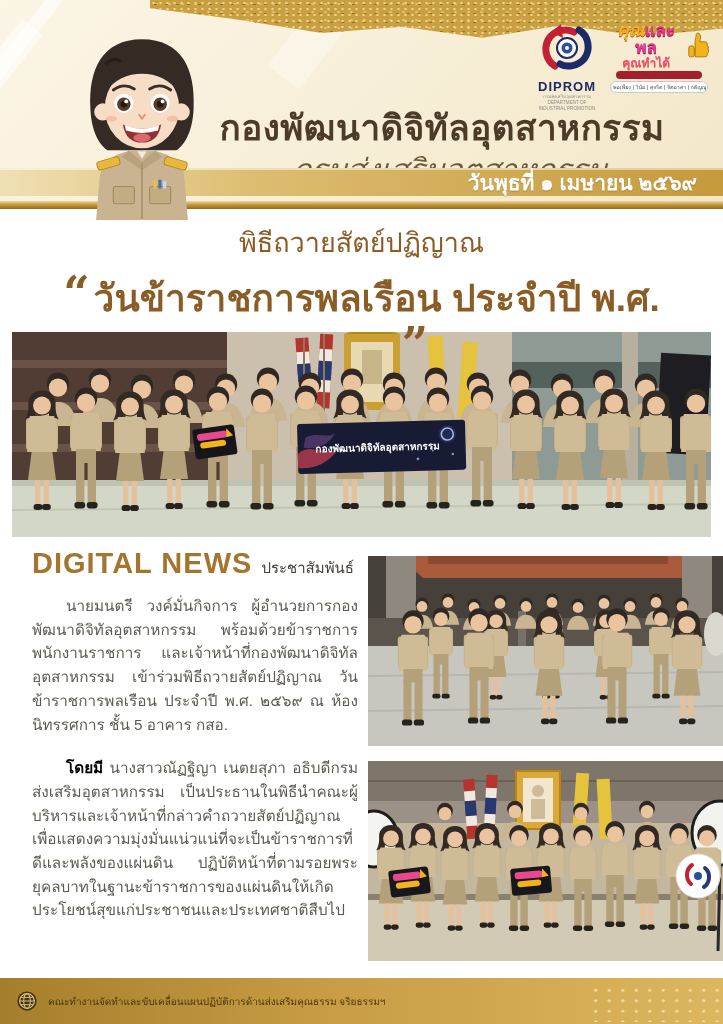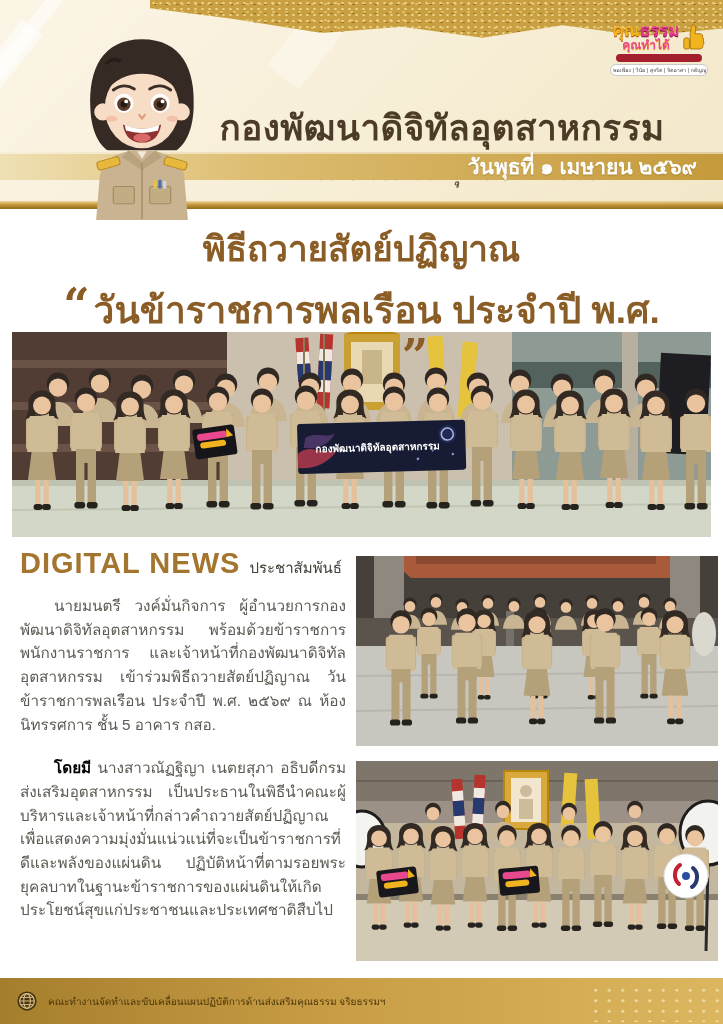--- a/index.html
+++ b/index.html
@@ -30,61 +30,61 @@
   .org-title {
     position:absolute; left:168px; top:100px; width:548px; text-align:center;
     font-size:35px; font-weight:bold; color:#4c3b27; letter-spacing:.5px;
   }
   .org-subtitle {
     position:absolute; left:200px; top:146px; width:500px; text-align:center;
     font-family:"DejaVu Serif", serif; font-style:italic;
     font-size:30px; color:#6d5a3a;
   }
   .date-band {
-    position:absolute; left:0; top:152px; width:100%; height:28px;
+    position:absolute; left:0; top:168px; width:100%; height:28px;
     background:linear-gradient(90deg,#efe0b4 0%,#ddbd71 35%,#c59a3c 100%);
     box-shadow:inset 0 2px 0 rgba(255,255,255,.5);
     display:flex; align-items:center; justify-content:flex-end; padding-right:26px;
   }
   .date-band span { color:#ffffff; font-size:21px; font-weight:bold; text-shadow:0 1px 1px rgba(120,90,20,.4); }
   .gold-sep {
     position:absolute; left:0; top:201px; width:100%; height:8px;
     background:linear-gradient(180deg,#eed9a0 0%,#c59a3c 45%,#93691c 100%);
   }
 
   .mascot { position:absolute; left:52px; top:24px; width:180px; height:196px; z-index:5; }
 
   .logos { position:absolute; right:12px; top:22px; display:flex; gap:8px; align-items:flex-start; z-index:4; }
   .diprom-logo { width:64px; text-align:center; }
   .diprom-logo .dip-name { font-size:13px; font-weight:bold; color:#1c2a68; letter-spacing:1px; margin-top:1px; }
   .diprom-logo .dip-sub { font-size:4.6px; color:#8a8a8a; line-height:1.3; }
   .moral-logo { width:104px; text-align:center; position:relative; }
   .moral-row { display:flex; align-items:center; justify-content:center; gap:2px; }
   .moral-text { line-height:1.02; font-weight:bold; }
   .moral-l1 { font-size:17px; }
-  .moral-l1 .w1 { color:#f2b41e; text-shadow:0 1px 0 #a94a12; }
+  .moral-l1 .w1 { color:#f2b41e; text-shadow:0 1px 0 #a94a12;font-style:italic; }
   .moral-l1 .w2 { color:#e43a8d; text-shadow:0 1px 0 #7a1240; }
   .moral-l2 { font-size:12px; color:#e8488e; text-shadow:0 1px 0 #f2b41e; }
   .moral-ribbon { margin:2px auto 0; width:86px; height:8px; background:#a31f2d; border-radius:4px; }
   .moral-pill { margin:2px auto 0; width:98px; background:#fff; border:1px solid #c9c9c9; border-radius:7px; font-size:5.4px; color:#444; padding:1px 2px; white-space:nowrap; overflow:hidden; }
 
   
   .title-block { flex:none; height:124px; text-align:center; padding-top:13px; background:#fff; }
-  .title-line1 { font-size:35px; font-weight:bold; color:#8a5c26; }
+  .title-line1 { font-size:27px; font-weight:normal; color:#8a5c26; }
   .title-line2 { font-size:37px; font-weight:bold; color:#8a5c26; margin-top:4px; }
   .quote { font-size:46px; line-height:0; position:relative; top:6px; color:#8a5c26; font-family:"DejaVu Serif", serif; }
   .quote.open { margin-right:4px; top:-2px; }
   .quote.close { margin-left:4px; top:-10px; }
 
   
   .main-photo { flex:none; margin:0 12px; height:205px; }
   .main-photo svg, .side-photo svg { display:block; width:100%; height:100%; }
 
   
-  .content { flex:1; display:flex; padding:8px 11px 0 20px; gap:10px; }
+  .content { flex:1; display:flex; padding:8px 11px 0 20px; gap:10px;margin-left:12px; }
   .left-col { width:326px; flex:none; }
   .news-head { display:flex; align-items:baseline; gap:9px; margin-top:2px; }
   .news-en { font-size:29px; font-weight:bold; color:#a3752e; letter-spacing:1px; }
   .news-th { font-size:15px; color:#45423a; }
   .para { margin-top:14px; font-size:15.3px; line-height:1.55; color:#5c5a52; text-align:justify; text-indent:34px; }
   .para.second { margin-top:20px; }
   .para b { color:#000000; }
   .right-col { flex:1; display:flex; flex-direction:column; }
   .side-photo { width:362px; }
   .side-photo.one { height:190px; margin-top:11px; }
@@ -112,25 +112,38 @@
   <header class="header">
     <div class="stripe s1"></div>
     <div class="stripe s2"></div>
     <div class="stripe s3"></div>
     <div class="glitter"></div>
 
     <div class="org-title">กองพัฒนาดิจิทัลอุตสาหกรรม</div>
     <div class="org-subtitle">กรมส่งเสริมอุตสาหกรรม</div>
 
     <div class="logos">
+      <div class="diprom-logo">
+        <svg viewBox="0 0 60 52" width="60" height="52">
+          <path d="M18,44 C8,38 6,24 13,15 C19,8 30,6 37,10" fill="none" stroke="#c22033" stroke-width="7" stroke-linecap="round"></path>
+          <path d="M14,10 L24,2 L26,16 Z" fill="#c22033"></path>
+          <path d="M42,8 C52,14 54,28 47,37 C41,44 30,46 23,42" fill="none" stroke="#1c2a68" stroke-width="7" stroke-linecap="round"></path>
+          <circle cx="30" cy="26" r="10" fill="#ffffff" stroke="#1c2a68" stroke-width="2"></circle>
+          <circle cx="30" cy="26" r="5.5" fill="#2b4ea2"></circle>
+          <circle cx="30" cy="26" r="2" fill="#ffffff"></circle>
+        </svg>
+        <div class="dip-name">DIPROM</div>
+        <div class="dip-sub">กรมส่งเสริมอุตสาหกรรม</div>
+        <div class="dip-sub">DEPARTMENT OF INDUSTRIAL PROMOTION</div>
+      </div>
       <div class="moral-logo">
         <div class="moral-row">
           <div class="moral-text">
             <div class="moral-l1">
-              <span class="w1">คุณ</span><span class="w2">ธรรม</span>
+              <span class="w1">คุณ</span><span class="w2">และพล</span>
             </div>
             <div class="moral-l2">คุณทำได้</div>
           </div>
           <svg viewBox="0 0 26 30" width="24" height="28">
             <rect x="2" y="16" width="6" height="12" rx="2" fill="#f2b41e" stroke="#a9720e" stroke-width="1"></rect>
             <path d="M9,28 L19,28 C22,28 23,26 22.5,24 C24,23 24,20.5 23,19.5 C24,18 23.5,16 22,15.5 C23,13.5 22,11.5 19.5,11.5 L14,11.5 C15,8 15.5,4 13.5,2.5 C11.5,1 10,2.5 10,4.5 C10,8.5 8,11 9,16 Z" fill="#f2b41e" stroke="#a9720e" stroke-width="1"></path>
           </svg>
         </div>
         <div class="moral-ribbon"></div>
         <div class="moral-pill">พอเพียง | วินัย | สุจริต | จิตอาสา | กตัญญู</div>

